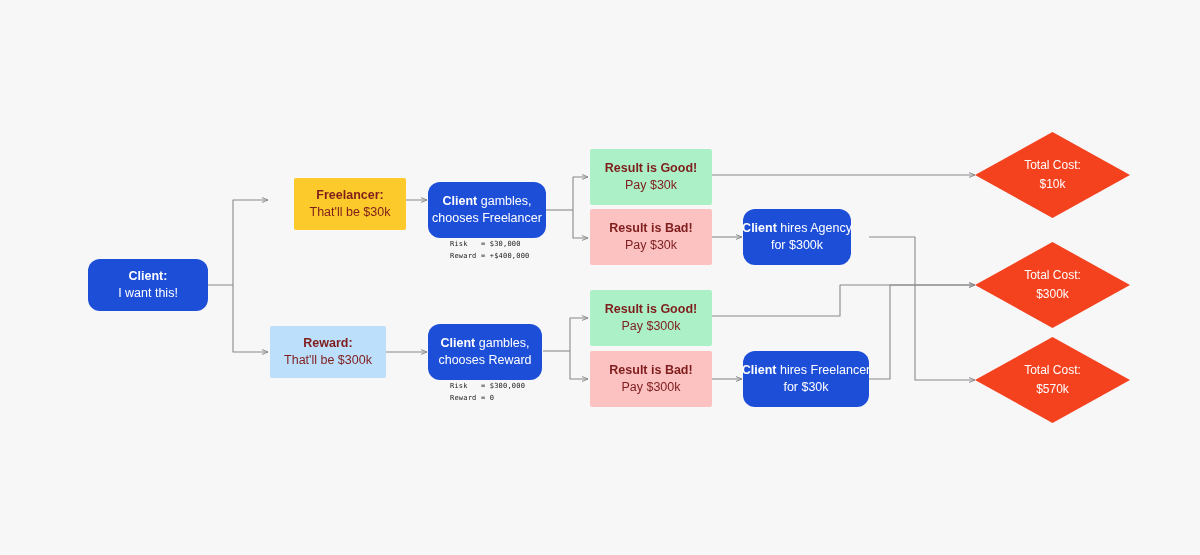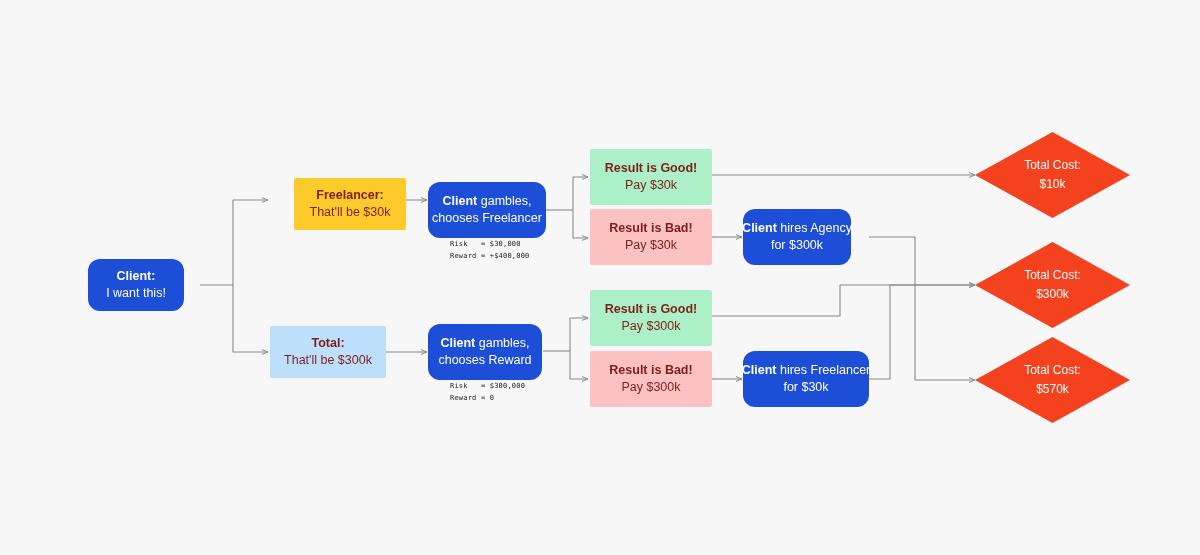--- a/index.html
+++ b/index.html
@@ -135,32 +135,32 @@
       <path d="M869,237 L915,237 L915,380 L975,380" marker-end="url(#arr)"></path>
 
       <path d="M711,316 L840,316 L840,285 L975,285" marker-end="url(#arr)"></path>
 
       <path d="M711,379 L742,379" marker-end="url(#arr)"></path>
 
       <path d="M869,379 L890,379 L890,285 L975,285" marker-end="url(#arr)"></path>
     </g>
   </svg>
 
-  <div class="node dark" style="left:88px; top:259px; width:96px; height:52px;">
+  <div class="node dark" style="left:88px; top:259px; width:120px; height:52px;">
     <span class="l1">Client:</span>
     <span class="l2">I want this!</span>
   </div>
 
   <div class="node flat yellow" style="left:270px; top:178px; width:112px; height:52px;margin-left:24px;">
     <span class="l1">Freelancer:</span>
     <span class="l2">That'll be $30k</span>
   </div>
 
   <div class="node flat blue" style="left:270px; top:326px; width:116px; height:52px;">
-    <span class="l1">Total:</span>
+    <span class="l1">Reward:</span>
     <span class="l2">That'll be $300k</span>
   </div>
 
   <div class="node dark" style="left:428px; top:182px; width:118px; height:56px;">
     <span class="l1"><b>Client</b><span class="reg"> gambles,</span></span>
     <span class="l2">chooses Freelancer</span>
   </div>
   <div class="annot" style="left:450px; top:238px;"><span>Risk   = $30,000</span><br><span>Reward = +$400,000</span></div>
 
   <div class="node dark" style="left:428px; top:324px; width:114px; height:56px;">

